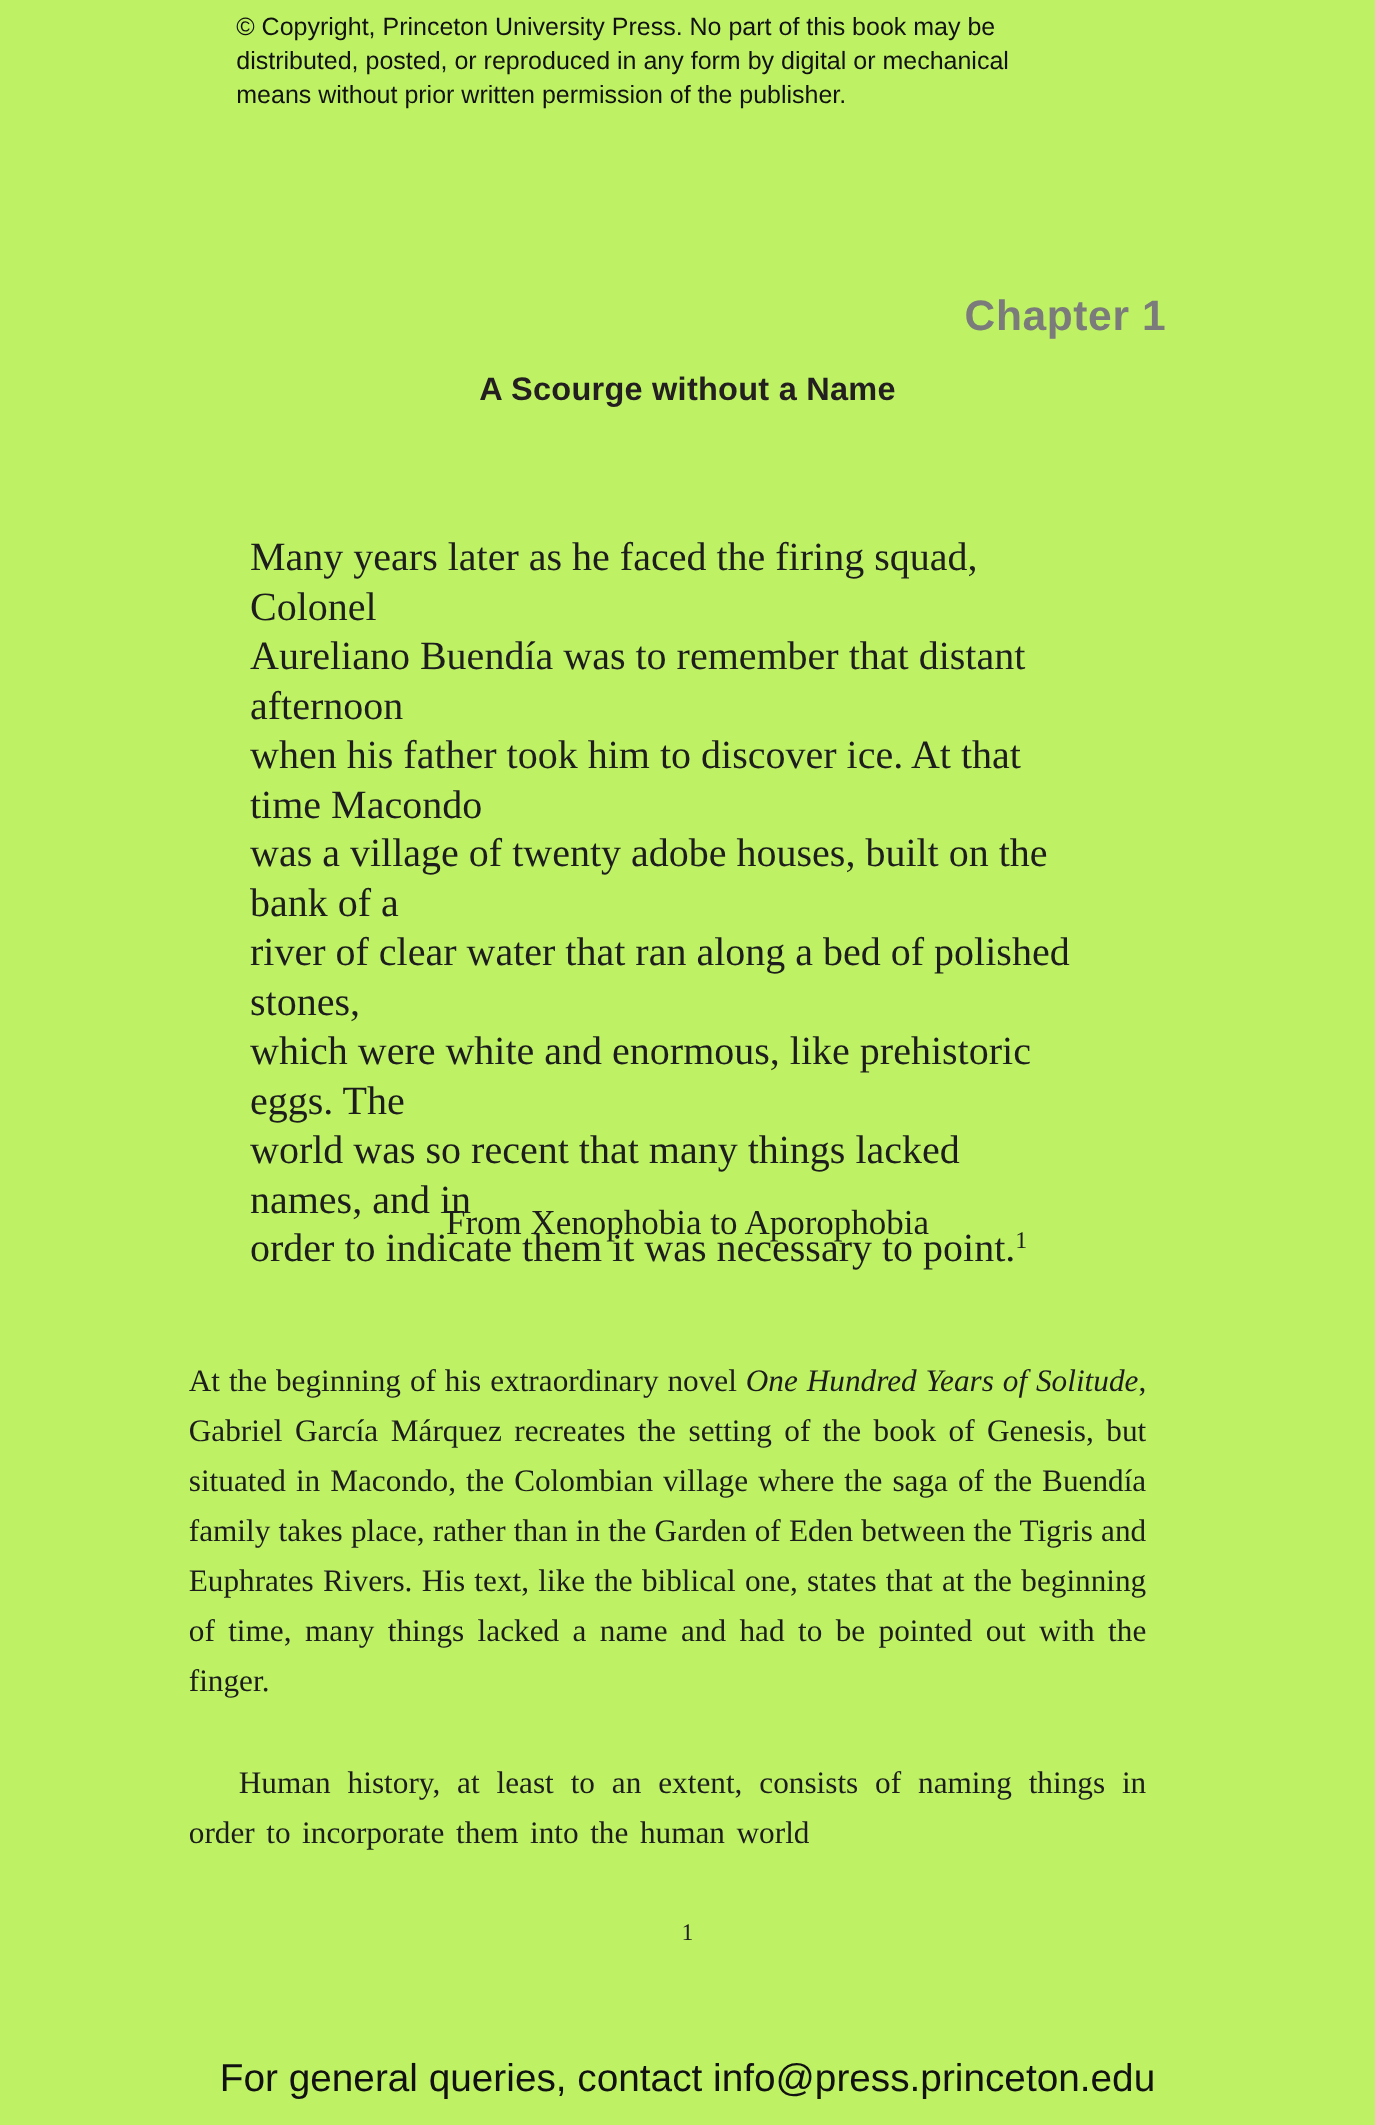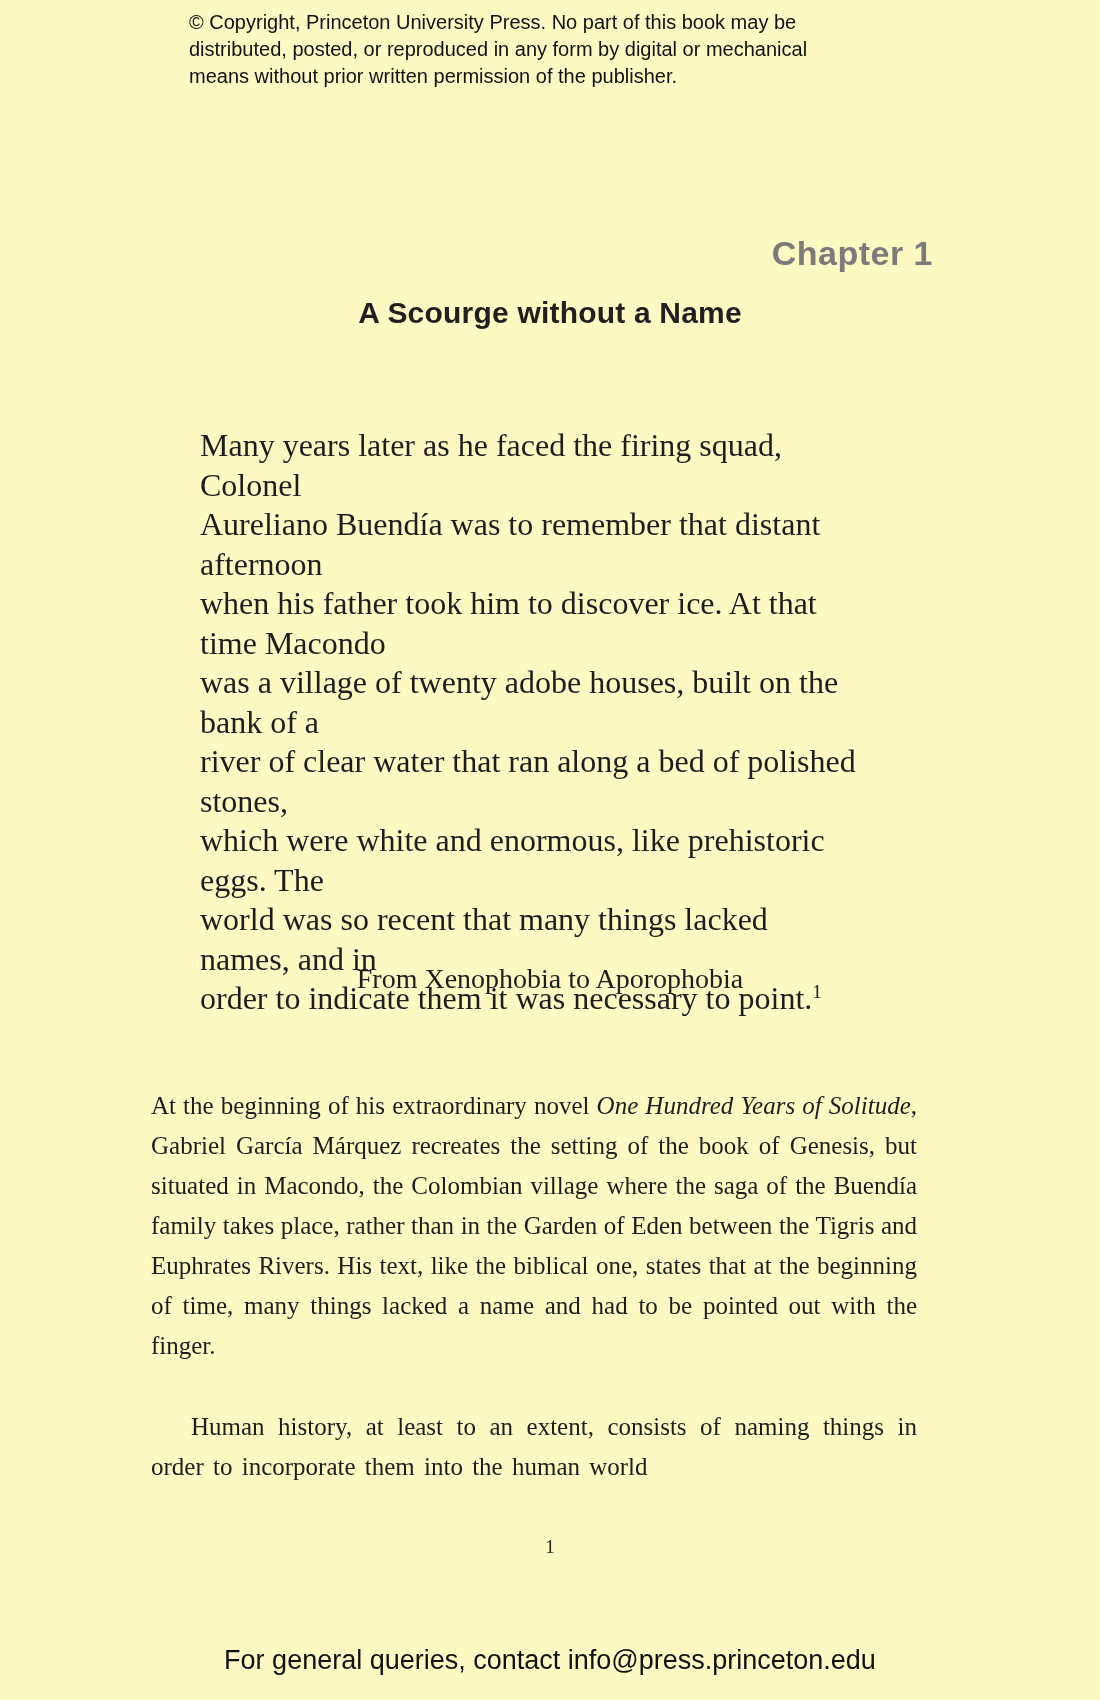--- a/index.html
+++ b/index.html
@@ -4,21 +4,21 @@
 <style>
   html, body {
     margin: 0;
     padding: 0;
     background: #ffffff;
   }
   .page {
     position: relative;
     width: 1100px;
     height: 1700px;
-    background: #fef9c3;
+    background: #bef264;
     overflow: hidden;
     font-family: "Liberation Serif", "DejaVu Serif", serif;
     color: #1a1a1a;
   }
   .copyright {
     position: absolute;
     top: 9px;
     left: 189px;
     width: 680px;
     font-family: "Liberation Sans", "DejaVu Sans", sans-serif;
@@ -42,21 +42,21 @@
   }
   .chapter-title {
     position: absolute;
     top: 296px;
     left: 167px;
     width: 766px;
     margin: 0;
     text-align: center;
     font-family: "Liberation Sans", "DejaVu Sans", sans-serif;
     font-weight: bold;
-    font-size: 30px;
+    font-size: 26px;
     letter-spacing: 0.2px;
     color: #231f20;
   }
   .epigraph {
     position: absolute;
     top: 426px;
     left: 200px;
     width: 662px;
     font-size: 32px;
     line-height: 39.5px;
@@ -108,21 +108,21 @@
     font-size: 19px;
     color: #222222;
   }
   .footer {
     position: absolute;
     top: 1645px;
     left: 0;
     width: 1100px;
     text-align: center;
     font-family: "Liberation Sans", "DejaVu Sans", sans-serif;
-    font-size: 27px;
+    font-size: 31px;
     color: #111111;
   }
 </style>
 </head>
 <body>
 
 <div class="page">
 
   <div class="copyright">© Copyright, Princeton University Press. No part of this book may be
 distributed, posted, or reproduced in any form by digital or mechanical

